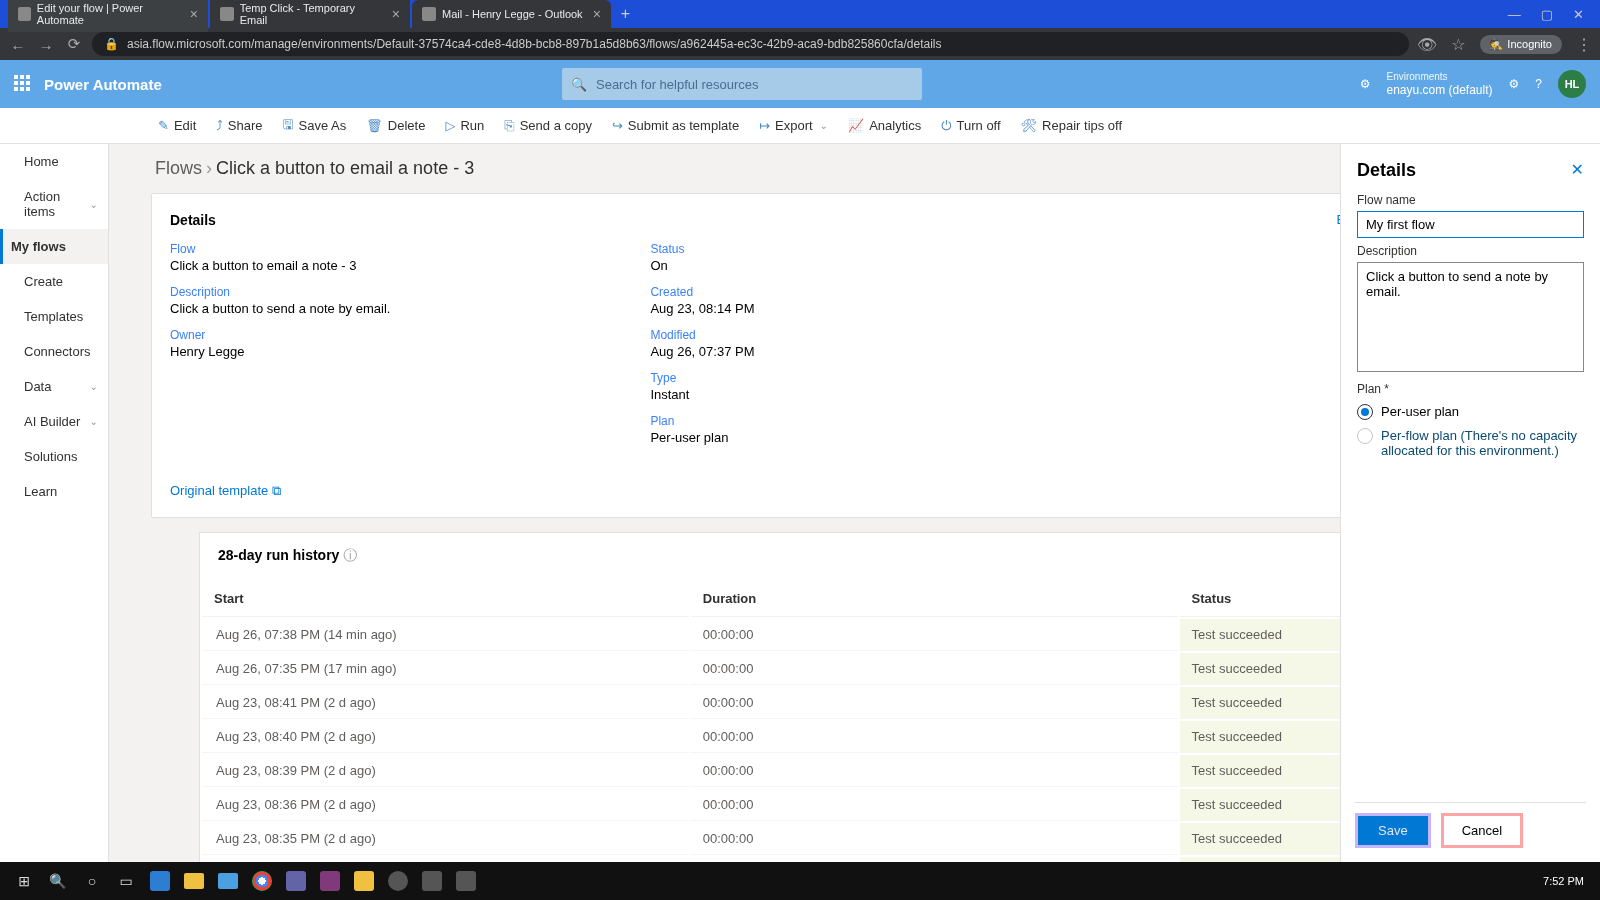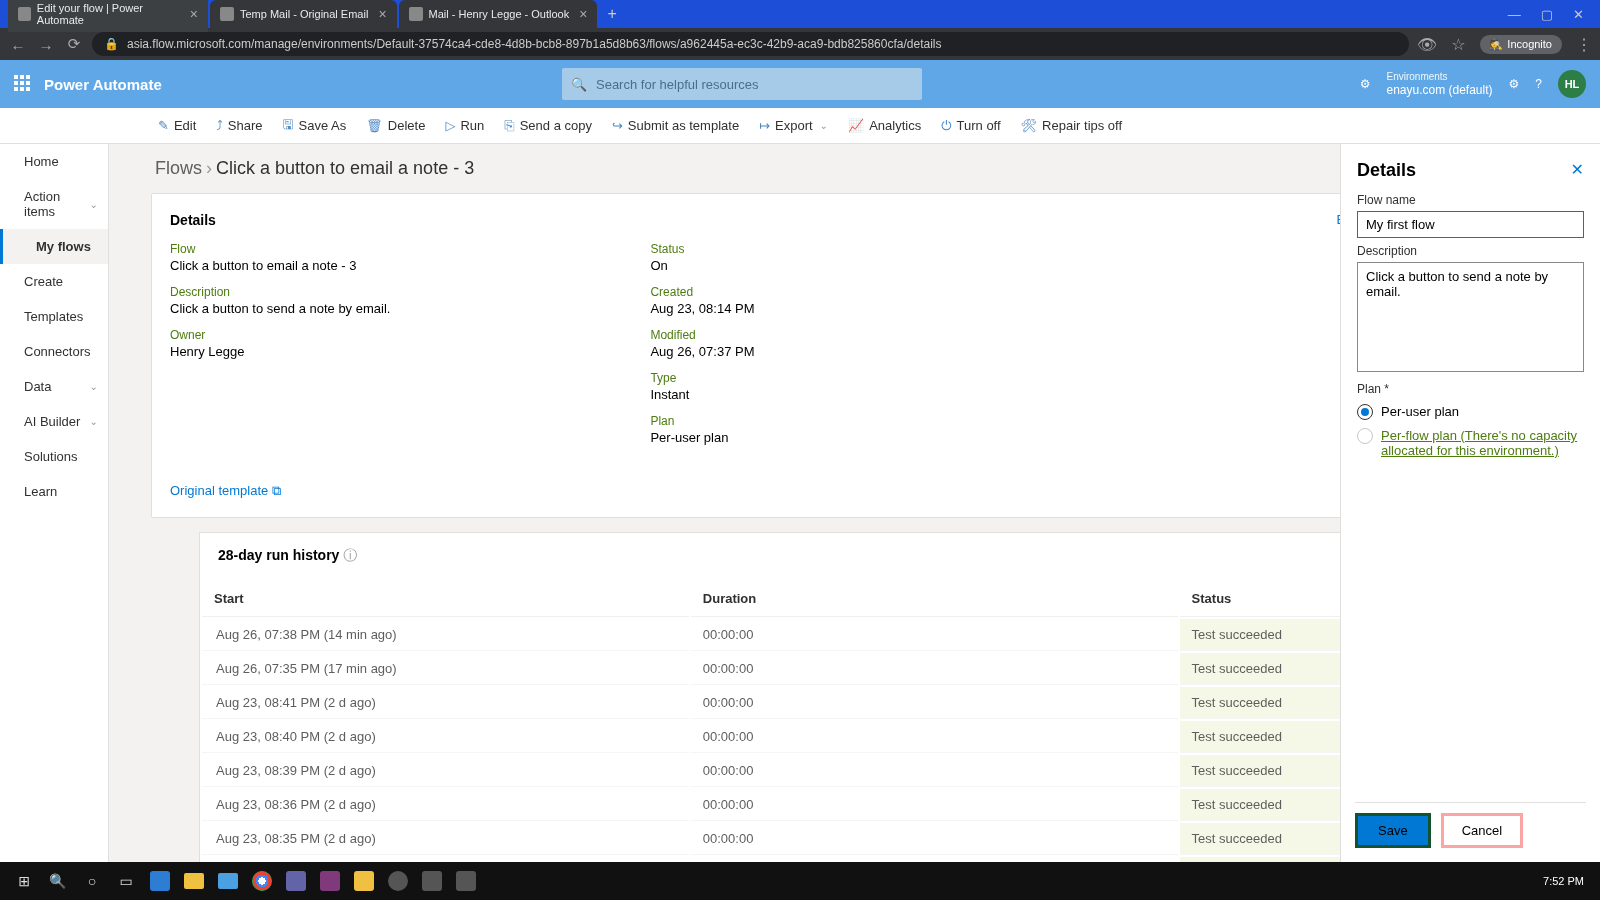--- a/index.html
+++ b/index.html
@@ -32,36 +32,36 @@
 .avatar-circle { width: 28px; height: 28px; border-radius: 50%; background: #2d7d46; display: flex; align-items: center; justify-content: center; font-size: 11px; font-weight: 600; color: #fff; }
 
 
 .toolbar { background: #fff; height: 36px; border-bottom: 1px solid #e1dfdd; display: flex; align-items: center; padding: 0 18px 0 150px; gap: 4px; font-size: 13px; color: #323130; }
 .tb-item { display: flex; align-items: center; gap: 5px; padding: 4px 8px; }
 .tb-icon { color: #4a88c7; font-size: 13px; }
 
 
 .left-nav { position: absolute; top: 144px; left: 0; width: 109px; background: #fff; bottom: 38px; border-right: 1px solid #e1dfdd; padding-top: 0; }
 .nav-item { font-size: 13px; color: #323130; padding: 10px 0 10px 24px; display: flex; align-items: center; justify-content: space-between; }
-.nav-item.active { font-weight: 600; border-left: 3px solid #0078d4; padding-left: 33px; background: #f3f2f1; }
+.nav-item.active { font-weight: 600; border-left: 3px solid #0078d4; padding-left: 8px; background: #f3f2f1; }
 .chev { margin-right: 10px; color: #999; font-size: 10px; }
 
 
 .main { position: absolute; top: 144px; left: 135px; right: 0; bottom: 38px; overflow: hidden; padding: 0 16px; }
 .breadcrumb { font-size: 18px; color: #323130; padding: 14px 4px 14px 4px; display: flex; align-items: center; gap: 4px; }
 .breadcrumb .flows-link { color: #605e5c; }
 .cards-row { display: flex; gap: 16px; }
 .card { background: #fff; border: 1px solid #e1dfdd; border-radius: 2px; }
 .details-card { flex: 1; padding: 18px; position: relative; }
 .side-col { width: 190px; display: flex; flex-direction: column; gap: 14px; }
 .card-title { font-weight: 600; font-size: 14px; margin-bottom: 14px; }
 .edit-link { position: absolute; right: 18px; top: 18px; color: #0078d4; font-size: 13px; }
 .detail-grid { display: flex; gap: 260px; }
 .field { margin-bottom: 12px; font-size: 13px; }
-.field .lbl { color: #4d7c0f; font-size: 12px; margin-bottom: 2px; }
+.field .lbl { color: #3b82f6; font-size: 12px; margin-bottom: 2px; }
 .link-style { color: #0078d4; font-size: 13px; margin-top: 26px; display: inline-block; }
 
 .mini-card { background: #fff; border: 1px solid #e1dfdd; padding: 14px; font-size: 13px; }
 .conn-item { display: flex; align-items: center; gap: 10px; margin-top: 8px; }
 .conn-icon { width: 26px; height: 26px; background: #5fa7e6; border-radius: 2px; display:flex; align-items:center; justify-content:center; color:#fff; font-size:12px;}
 .owner-avatar { width: 28px; height: 28px; border-radius: 50%; background: #c9b89a; display:flex; align-items:center; justify-content:center; font-size:11px; color:#fff;}
 
 .history-card { background: #fff; border: 1px solid #e1dfdd; margin-top: 14px; }
 .history-header { display: flex; justify-content: space-between; padding: 14px 18px; font-size: 14px; font-weight: 600; }
 .all-runs { color: #605e5c; font-weight: 400; font-size: 13px; display:flex; align-items:center; gap:4px;}
@@ -74,44 +74,44 @@
 
 .side-panel { position: absolute; top: 0; right: 0; width: 260px; bottom: 0; background: #fff; border-left: 1px solid #e1dfdd; padding: 16px; z-index: 50; }
 .panel-title { font-size: 18px; font-weight: 600; margin-bottom: 12px; display:flex; justify-content:space-between;}
 .panel-close { color: #0078d4; font-size: 16px; font-weight: 400; }
 .form-lbl { font-size: 12px; color: #323130; margin-bottom: 4px; margin-top: 6px;}
 .text-input { width: 100%; border: 1px solid #0078d4; padding: 5px 8px; font-size: 13px; outline: none; }
 .textarea { width: 100%; border: 1px solid #8a8886; padding: 6px 8px; font-size: 13px; height: 110px; resize: none; font-family: inherit;}
 .radio-row { display: flex; align-items: flex-start; gap: 8px; font-size: 13px; margin-top: 8px; }
 .radio { width: 16px; height: 16px; border: 1px solid #323130; border-radius: 50%; flex-shrink: 0; display:flex; align-items:center; justify-content:center;}
 .radio.checked::after { content:""; width:8px; height:8px; background:#0078d4; border-radius:50%;}
-.radio-row.disabled { color: #4d7c0f; text-decoration: underline; }
+.radio-row.disabled { color: #0c4a6e; }
 .radio-row.disabled .radio { border-color: #c8c6c4; }
 .panel-footer { position: absolute; bottom: 14px; left: 14px; right: 14px; display: flex; gap: 10px; border-top: 1px solid #e1dfdd; padding-top: 10px;}
 .btn { padding: 7px 18px; font-size: 13px; border: 3px solid #fca5a5; background: #fff; }
-.btn.primary { background: #0078d4; color: #000000; border: 3px solid #14532d; padding: 6px 20px; }
+.btn.primary { background: #0078d4; color: #e5e5e5; border: 3px solid #c4b5fd; padding: 6px 20px; }
 
 
 .taskbar { position: absolute; bottom: 0; left: 0; right: 0; height: 38px; background: #111; display: flex; align-items: center; padding: 0 8px; gap: 2px;}
 .taskbar .tbicon { width: 32px; height: 28px; display: flex; align-items: center; justify-content: center; color: #ddd; font-size: 14px;}
 .clock { margin-left: auto; color: #fff; font-size: 11px; text-align: right; padding-right: 8px;}
 .hamburger { position: absolute; left: 6px; top: 148px; font-size: 16px; color: #605e5c; }
 </style>
 </head>
 <body>
 
 <div class="browser-chrome">
   <div class="tab active">
       <span class="favicon"></span>
       <span>Edit your flow | Power Automate</span>
       <span class="close">×</span>
     </div>
   <div class="tab">
       <span class="favicon"></span>
-      <span>Temp Mail - Original Email</span>
+      <span>Temp Click - Temporary Email</span>
       <span class="close">×</span>
     </div>
   <div class="tab">
       <span class="favicon"></span>
       <span>Mail - Henry Legge - Outlook</span>
       <span class="close">×</span>
     </div>
   <div class="new-tab">+</div>
   <div class="win-controls">
     <span>—</span>

